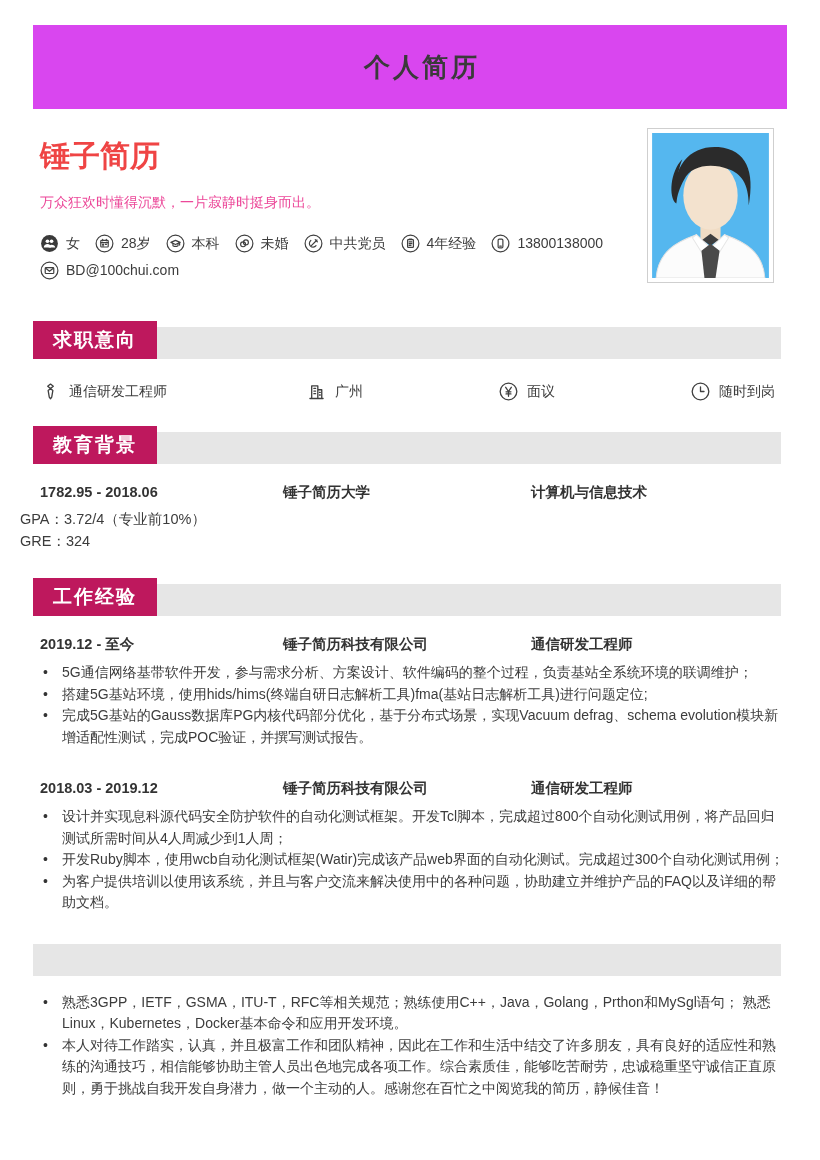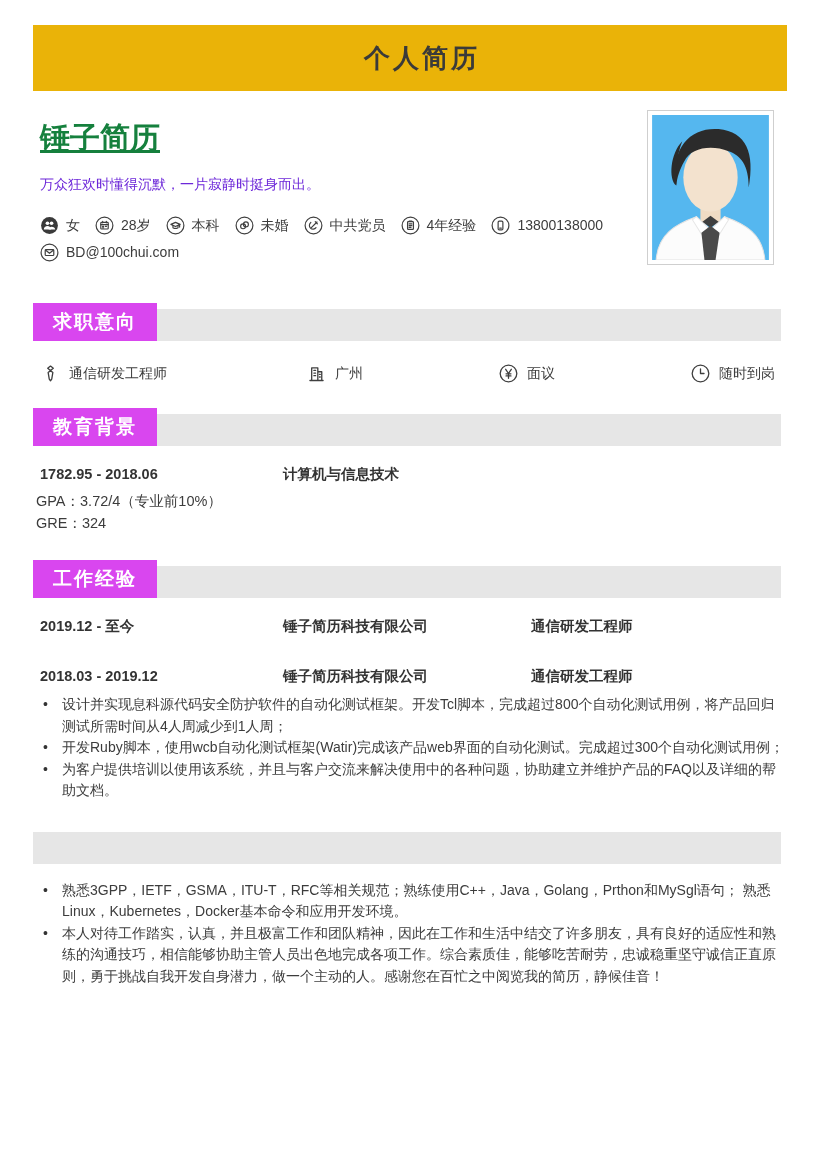--- a/index.html
+++ b/index.html
@@ -1,56 +1,56 @@
 <!DOCTYPE html>
 <html><head>
 <meta charset="utf-8">
 <style>
   * { margin:0; padding:0; box-sizing:border-box; }
   html,body { background:#ffffff; }
   body { font-family:"Liberation Sans","DejaVu Sans",sans-serif; color:#3f3f3f; }
   .page { position:relative; width:820px; height:1160px; background:#fff; overflow:hidden; }
 
   
-  .banner { margin:25px 33px 0 33px; height:66px; background:#eab308;
+  .banner { margin:25px 33px 0 33px; height:84px; background:#d946ef;
             display:flex; align-items:center; justify-content:center;padding-left:24px; }
   .banner h1 { font-size:26px; font-weight:bold; color:#3a3a3a; letter-spacing:3px; }
 
   
   .profile { position:relative; margin:26px 33px 0 40px; min-height:160px; }
   .profile-text { width:590px; }
-  .candidate-name { font-size:30px; font-weight:bold; color:#15803d; line-height:42px;text-decoration:underline; }
-  .tagline { margin-top:15px; font-size:14px; color:#6d28d9; line-height:20px; }
+  .candidate-name { font-size:30px; font-weight:bold; color:#ef4444; line-height:42px; }
+  .tagline { margin-top:15px; font-size:14px; color:#ec4899; line-height:20px; }
   .info-rows { margin-top:21px; display:flex; flex-wrap:wrap; column-gap:15px; row-gap:7px;
                font-size:14px; color:#3c3c3c; width:600px; }
   .info-item { display:inline-flex; align-items:center; gap:7px; line-height:20px; white-space:nowrap; }
   .ic { width:19px; height:19px; flex:0 0 19px; }
   .ic2 { width:21px; height:21px; flex:0 0 21px; }
 
   
   .photo { position:absolute; top:-7px; right:13px; width:127px; height:155px;
            background:#fff; border:1px solid #cfcfcf; padding:4px; }
   .photo svg { display:block; width:100%; height:100%; }
 
   
   .section-bar { position:relative; margin:0 39px 0 33px; height:38px; }
   .section-bar .bar-bg { position:absolute; left:0; right:0; bottom:0; height:32px; background:#e6e6e6; }
   .section-bar .badge { position:absolute; left:0; top:0; height:38px; min-width:110px; padding:0 20px;
-                        background:#d946ef; color:#fff; display:flex; align-items:center; justify-content:center;
+                        background:#be185d; color:#fff; display:flex; align-items:center; justify-content:center;
                         font-size:19px; font-weight:bold; letter-spacing:2px; }
 
   
   .intent-row { margin:21px 33px 0 40px; display:grid; grid-template-columns:266px 192px 192px 1fr;
                 font-size:14px; color:#3c3c3c; }
   .intent-item { display:flex; align-items:center; gap:8px; line-height:22px; }
 
   
   .row-head { margin:18px 33px 0 40px; display:grid; grid-template-columns:243px 248px 1fr;
               font-size:14.5px; font-weight:bold; color:#333; line-height:20px; }
-  .detail-lines { margin:7px 33px 0 36px; font-size:14.5px; color:#3c3c3c; }
+  .detail-lines { margin:7px 33px 0 20px; font-size:14.5px; color:#3c3c3c; }
   .detail-lines div { line-height:21.5px; }
 
   ul.bullets { margin:8px 33px 0 40px; list-style:none; font-size:14px; color:#3c3c3c; }
   ul.bullets li { position:relative; padding-left:22px; line-height:21.5px; }
   ul.bullets li::before { content:"•"; position:absolute; left:3px; top:0; color:#333; font-size:14px; }
 
   .mt-sec { margin-top:26px; }
   .mt-sec2 { margin-top:24px; }
   svg .ln { fill:none; stroke:#3f3f3f; stroke-width:1.5; stroke-linecap:round; stroke-linejoin:round; }
 </style>
@@ -188,37 +188,43 @@
       <span>随时到岗</span>
     </span>
   </div>
 
   <div class="section-bar mt-sec2">
     <div class="bar-bg"></div>
     <div class="badge">教育背景</div>
   </div>
   <div class="row-head">
     <span>1782.95 - 2018.06</span>
+    <span>锤子简历大学</span>
     <span>计算机与信息技术</span>
   </div>
   <div class="detail-lines">
     <div>GPA：3.72/4（专业前10%）</div>
     <div>GRE：324</div>
   </div>
 
   <div class="section-bar mt-sec">
     <div class="bar-bg"></div>
     <div class="badge">工作经验</div>
   </div>
 
   <div class="row-head">
     <span>2019.12 - 至今</span>
     <span>锤子简历科技有限公司</span>
     <span>通信研发工程师</span>
   </div>
+  <ul class="bullets">
+    <li>5G通信网络基带软件开发，参与需求分析、方案设计、软件编码的整个过程，负责基站全系统环境的联调维护；</li>
+    <li>搭建5G基站环境，使用hids/hims(终端自研日志解析工具)fma(基站日志解析工具)进行问题定位;</li>
+    <li>完成5G基站的Gauss数据库PG内核代码部分优化，基于分布式场景，实现Vacuum defrag、schema evolution模块新增适配性测试，完成POC验证，并撰写测试报告。</li>
+  </ul>
 
   <div class="row-head" style="margin-top:30px;">
     <span>2018.03 - 2019.12</span>
     <span>锤子简历科技有限公司</span>
     <span>通信研发工程师</span>
   </div>
   <ul class="bullets">
     <li>设计并实现息科源代码安全防护软件的自动化测试框架。开发Tcl脚本，完成超过800个自动化测试用例，将产品回归测试所需时间从4人周减少到1人周；</li>
     <li>开发Ruby脚本，使用wcb自动化测试框架(Watir)完成该产品web界面的自动化测试。完成超过300个自动化测试用例；</li>
     <li>为客户提供培训以使用该系统，并且与客户交流来解决使用中的各种问题，协助建立并维护产品的FAQ以及详细的帮助文档。</li>

